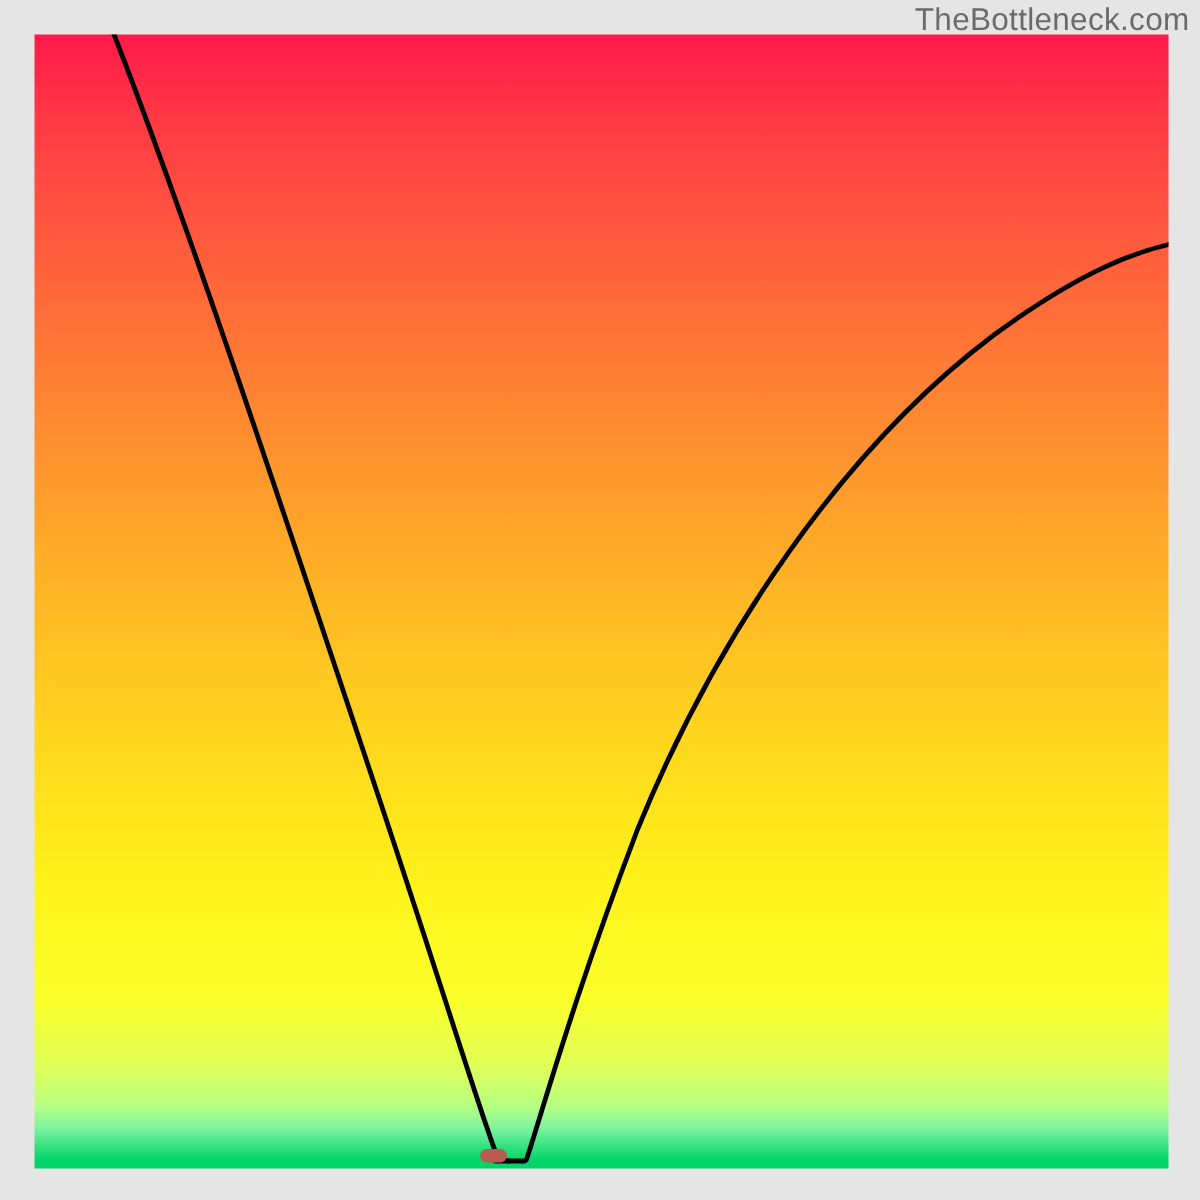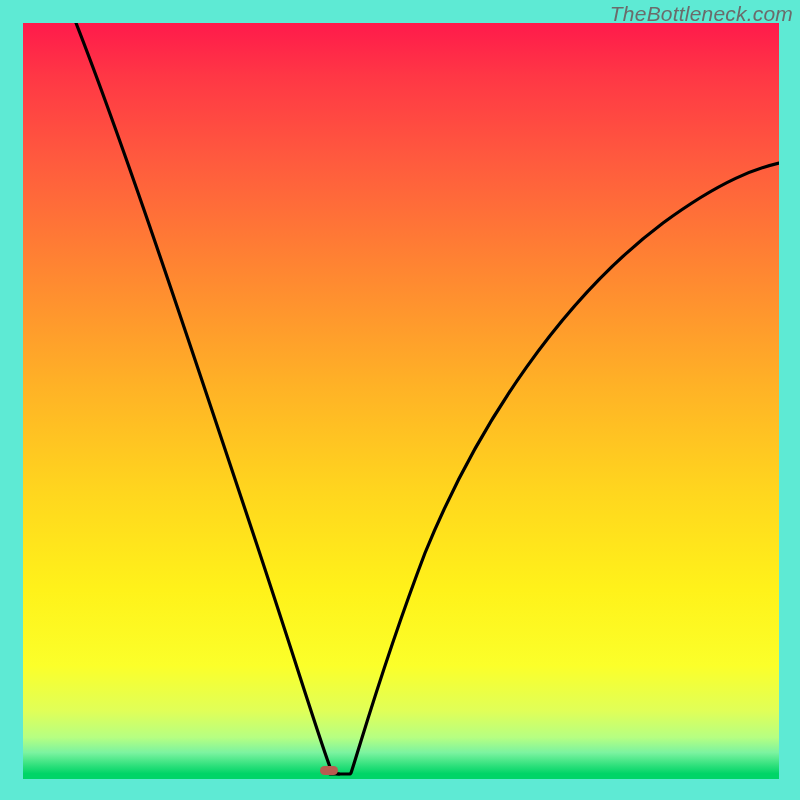--- a/index.html
+++ b/index.html
@@ -9,22 +9,21 @@
     height: 800px;
     background: #000;
     overflow: hidden;
   }
   .frame {
     position: absolute;
     left: 0;
     top: 0;
     width: 800px;
     height: 800px;
-    background: #5eead4;
-    font-style: italic;
+    background: #e5e5e5;
   }
   .plot {
     position: absolute;
     left: 23px;
     top: 23px;
     width: 756px;
     height: 756px;
     background: linear-gradient(
       to bottom,
       #ff1a4b 0%,

